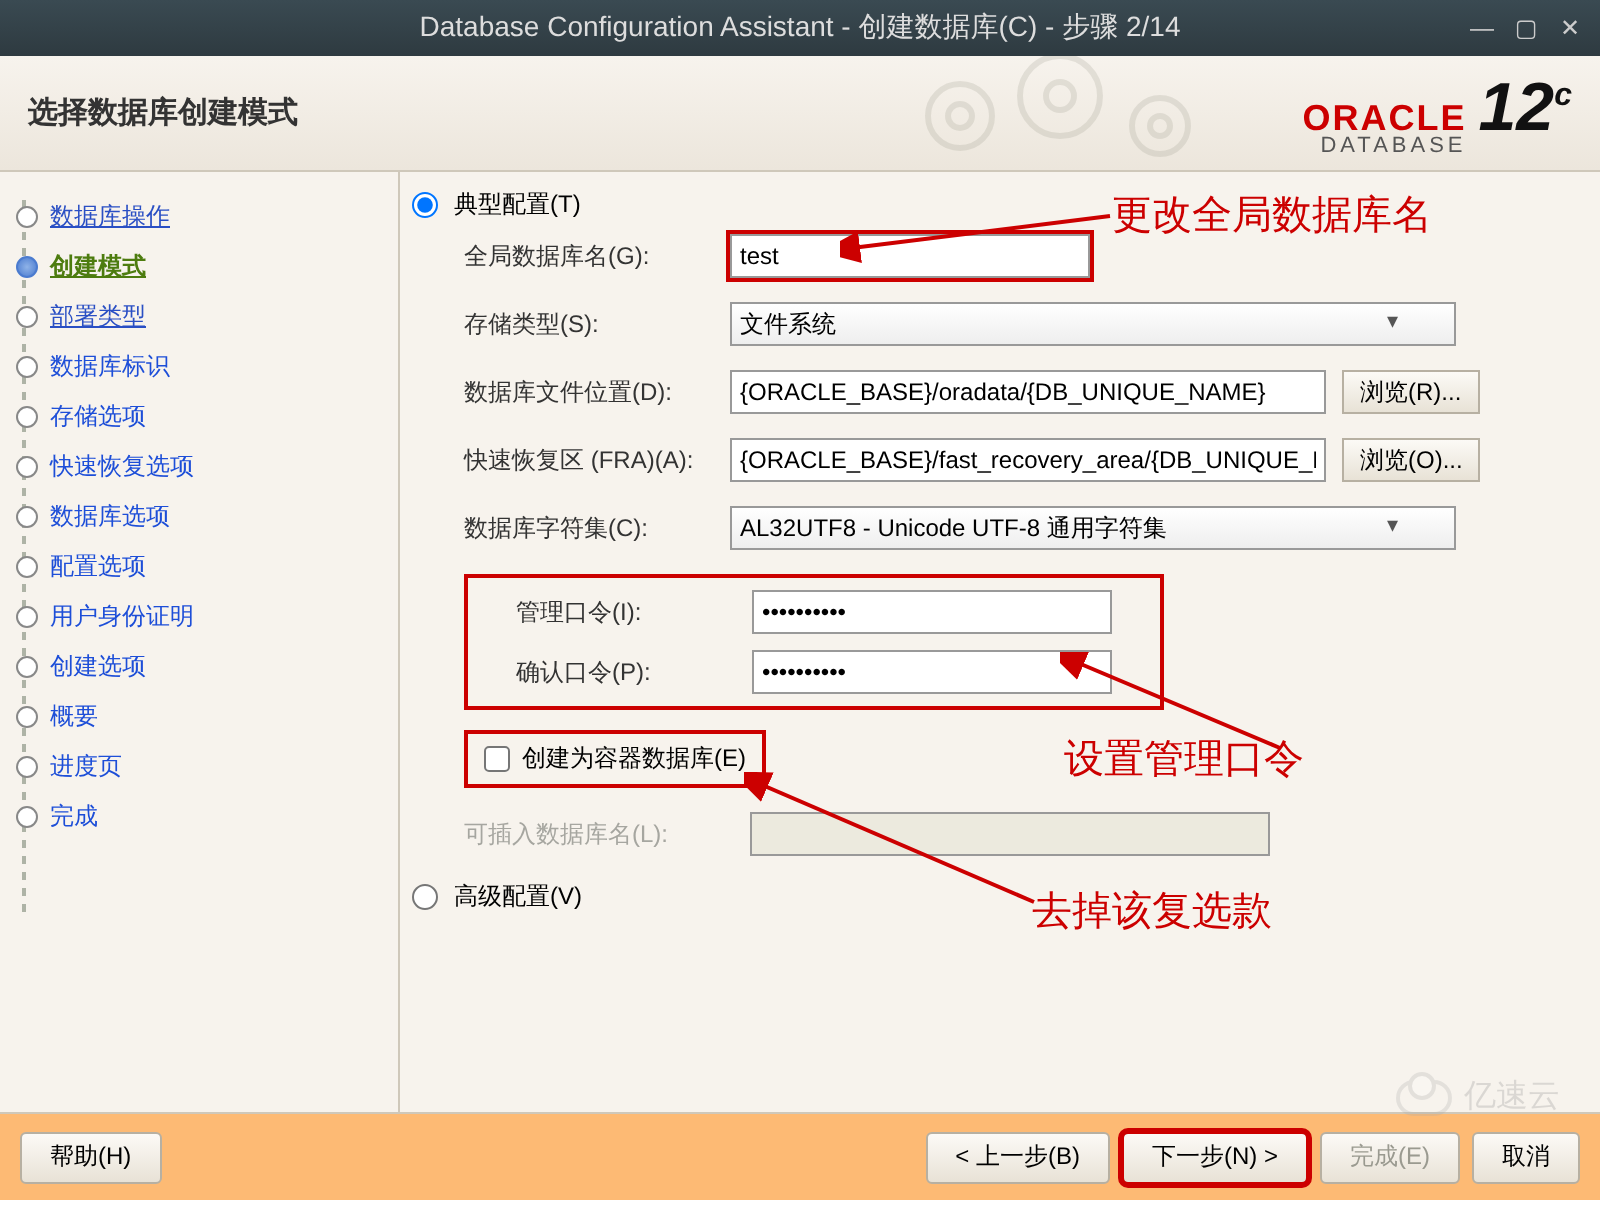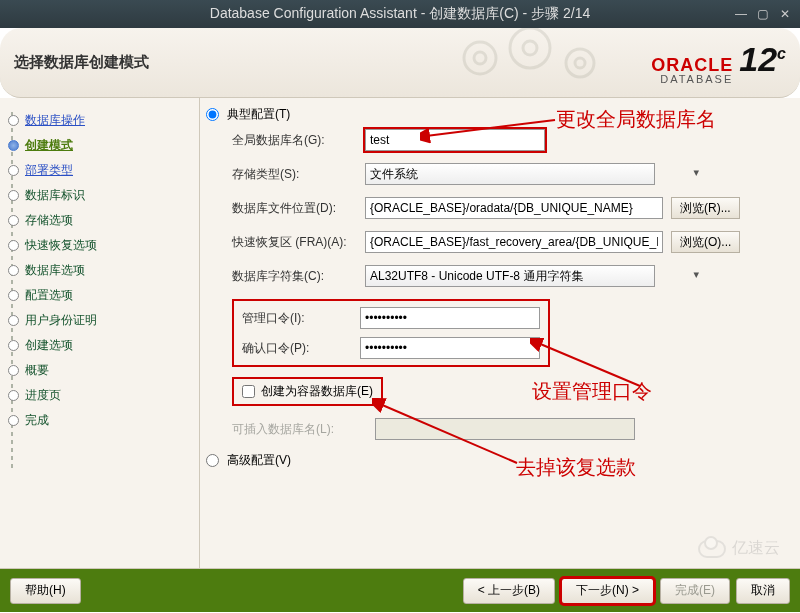--- a/index.html
+++ b/index.html
@@ -1,55 +1,55 @@
 <!DOCTYPE html>
 <html><head>
 <meta charset="utf-8">
 <style>
 * { box-sizing: border-box; margin: 0; padding: 0; }
 body { font-family: "Microsoft YaHei", sans-serif; font-size: 12px; background: #fff; width: 800px; height: 613px; overflow: hidden; position: relative; }
 .titlebar { background: linear-gradient(#3a4a52, #2e3a40); height: 28px; display: flex; align-items: center; justify-content: center; color: #ddd; position: relative; }
 .titlebar .title { font-size: 14px; }
 .titlebar .ctrls { position: absolute; right: 6px; display: flex; gap: 4px; }
 .titlebar .ctrls span { width: 18px; height: 16px; display: flex; align-items: center; justify-content: center; color: #ccc; cursor: pointer; border-radius: 3px; }
-.header { height: 70px; background: linear-gradient(#f7f3ed, #ece6dc); border-bottom: 1px solid #cfc8ba; display: flex; align-items: center; padding: 0 14px; justify-content: space-between; position: relative; border-radius: 21px; }
+.header { height: 58px; background: linear-gradient(#f7f3ed, #ece6dc); border-bottom: 1px solid #cfc8ba; display: flex; align-items: center; padding: 0 14px; justify-content: space-between; position: relative; }
 .header .head-title { font-size: 15px; font-weight: bold; color: #333; }
 .header .gears { position: absolute; right: 180px; top: 0; bottom: 0; width: 180px; opacity: 0.18; }
 .logo { text-align: right; }
 .logo .o { color: #c00; font-weight: bold; font-size: 18px; letter-spacing: 1px; }
 .logo .db { color: #555; font-size: 11px; letter-spacing: 2px; display: block; margin-top: -3px; }
 .logo12 { display: flex; align-items: baseline; gap: 6px; }
 .logo12 .n12 { font-size: 34px; font-weight: bold; color: #111; font-style: italic; }
 .logo12 sup { font-size: 16px; font-style: italic; color: #111; }
 .mainrow { display: flex; height: 470px; }
 .sidebar { width: 200px; border-right: 1px solid #cfc8ba; background: #f7f3ed; padding: 10px 6px; position: relative; }
 .step { display: flex; align-items: center; gap: 6px; padding: 4px 2px; font-size: 12px; position: relative; }
 .step .dot { width: 11px; height: 11px; border-radius: 50%; border: 1px solid #888; background: #fff; flex-shrink: 0; position: relative; z-index: 2; }
 .step.active .dot { background: radial-gradient(#8fb3e8, #4b7bcf); border-color: #4b7bcf; }
-.step .lbl { color: #14532d; }
+.step .lbl { color: #1d4ed8; }
 .step.link .lbl { color: #2a4fc4; text-decoration: underline; cursor: pointer; }
 .step.active .lbl { color: #4d7c0f; font-weight: bold; text-decoration: underline; }
 .vline { position: absolute; left: 11px; top: 14px; bottom: 100px; width: 2px; background: repeating-linear-gradient(#aeb3a6 0 4px, transparent 4px 8px); z-index: 1; }
 .content { flex: 1; background: #f7f3ed; padding: 8px 10px; overflow: hidden; position: relative; }
 .radio-row { display: flex; align-items: center; gap: 6px; margin-bottom: 6px; margin-left: -4px; }
 .radio-row input { margin-right: 2px; }
 .form { padding-left: 22px; }
 .form-row { display: flex; align-items: center; gap: 8px; margin-bottom: 12px; }
 .form-row .label { width: 125px; color: #333; }
 .form-row .label.disabled { color: #a6a6a0; }
 .field-text, .field-select { height: 22px; border: 1px solid #999; background: #fff; padding: 0 4px; font-size: 12px; font-family: inherit; }
 .field-text { width: 340px; }
-.field-select { width: 290px; appearance: none; background: linear-gradient(#fff,#eee); padding-right: 18px; }
+.field-select { width: 363px; appearance: none; background: linear-gradient(#fff,#eee); padding-right: 18px; }
 .sel-wrap { position: relative; display: inline-block; width: 340px; }
 .sel-wrap::after { content: "▾"; position: absolute; right: 6px; top: 3px; color: #555; font-size: 11px; pointer-events: none; }
 .btn-inline { height: 22px; padding: 0 8px; background: linear-gradient(#fcfaf6,#e8e2d6); border: 1px solid #b7b0a2; cursor: pointer; font-size: 12px; }
-.pass-group { border: 2px solid #c00; padding: 6px 8px 4px; margin-bottom: 10px; display: inline-block; }
+.pass-group { border: 2px solid #c00; padding: 6px 24px 4px; margin-bottom: 10px; display: inline-block; }
 .pass-group .form-row { margin-bottom: 8px; }
 .chk-group { border: 2px solid #c00; display: inline-flex; align-items: center; gap: 6px; padding: 4px 8px; margin-bottom: 12px; }
-.toolbar { height: 44px; border-top: 1px solid #cfc8ba; display: flex; align-items: center; padding: 0 10px; background: #4d7c0f; gap: 6px; }
+.toolbar { height: 44px; border-top: 1px solid #cfc8ba; display: flex; align-items: center; padding: 0 10px; background: #fdba74; gap: 6px; }
 .toolbar .spacer { flex: 1; }
 .tb-btn { height: 26px; padding: 0 14px; background: linear-gradient(#fcfaf6,#e8e2d6); border: 1px solid #b7b0a2; border-radius: 3px; font-size: 12px; cursor: pointer; }
 .tb-btn.disabled { color: #9a9a90; }
 .tb-btn.hi { outline: 3px solid #c00; outline-offset: -1px; }
 .anno { position: absolute; color: #c00; font-size: 20px; font-family: "KaiTi","STKaiti",serif; font-weight: normal; pointer-events: none; z-index: 50; }
 .arrow { position: absolute; z-index: 49; pointer-events: none; }
 .watermark { position: absolute; right: 20px; bottom: 54px; opacity: 0.25; font-size: 16px; color: #888; z-index: 60; display: flex; align-items: center; gap: 6px; }
 .watermark .cloud { width: 28px; height: 18px; border: 2px solid #aaa; border-radius: 12px; position: relative; }
 .watermark .cloud::before { content:""; position:absolute; width:10px; height:10px; border:2px solid #aaa; border-radius:50%; top:-6px; left:4px; background:#fff;}
 .field-text.hl { outline: 2px solid #c00; outline-offset: 0; }

